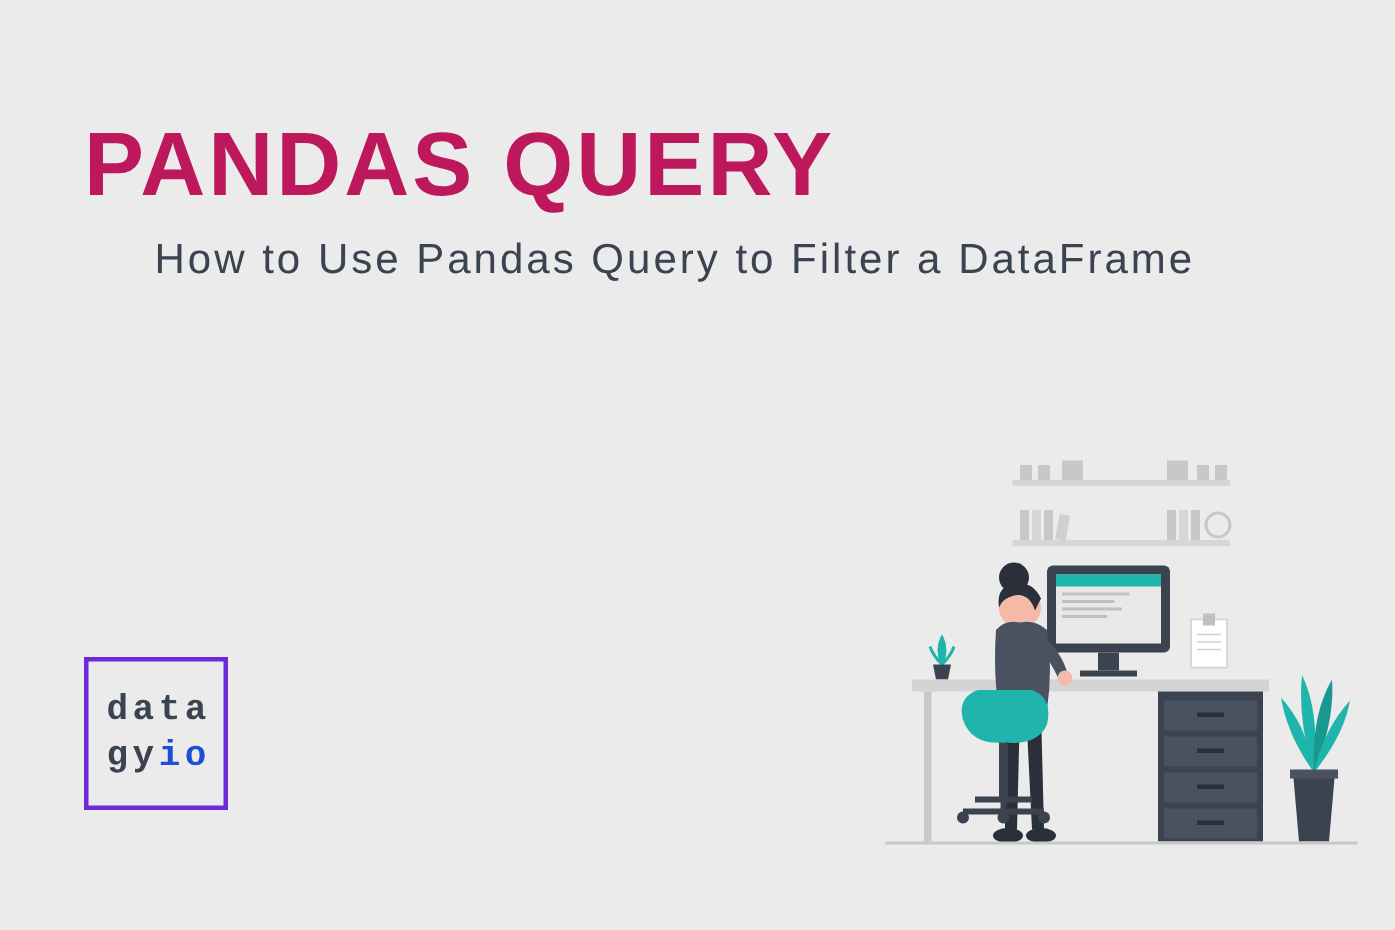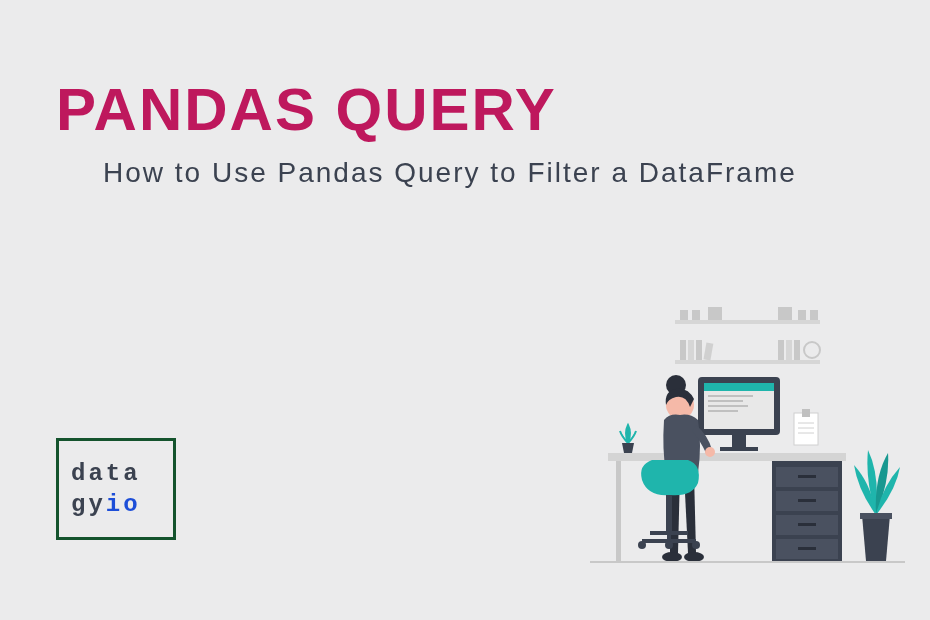--- a/index.html
+++ b/index.html
@@ -36,23 +36,23 @@
       color: #3b4250;
       letter-spacing: 2px;
       line-height: 1.5;
       max-width: 830px;
       margin-left: 47px;
     }
     .logo {
       position: absolute;
       left: 56px;
       top: 438px;
-      width: 120px;
+      width: 96px;
       height: 102px;
-      border: 3px solid #14532d;
+      border: 3px solid #6d28d9;
       padding: 14px 12px;
       display: flex;
       flex-direction: column;
       justify-content: center;
     }
     .logo-line {
       font-family: 'Courier New', monospace;
       font-size: 24px;
       font-weight: bold;
       letter-spacing: 3px;

